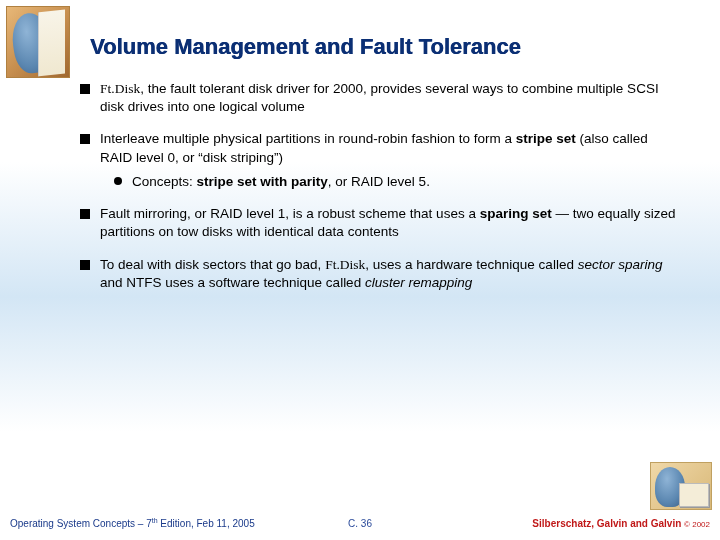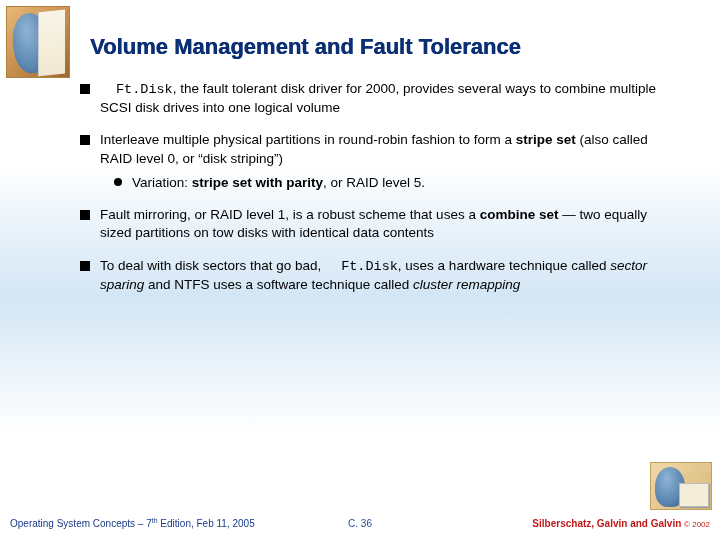--- a/index.html
+++ b/index.html
@@ -57,21 +57,21 @@
   ul.lvl1 > li::before {
     content: ""; position: absolute; left: 0; top: 4px;
     width: 10px; height: 10px; background: #000;
   }
   ul.lvl2 { list-style: none; margin-top: 6px; }
   ul.lvl2 > li { position: relative; padding-left: 32px; }
   ul.lvl2 > li::before {
     content: ""; position: absolute; left: 14px; top: 4px;
     width: 8px; height: 8px; background: #000; border-radius: 50%;
   }
-  .mono { font-family: Liberation Mono, monospace; margin-left: 16px; }
+  .mono { font-family: Liberation Serif, serif; }
   .b { font-weight: bold; }
   .i { font-style: italic; }
   .footer {
     position: absolute; bottom: 8px; left: 0; right: 0; height: 18px;
     display: flex; justify-content: space-between; align-items: center;
     padding: 0 10px; font-size: 10px;
   }
   .footer-left { color: #1a3a8a; }
   .footer-left sup { font-size: 7px; }
   .footer-center { color: #2a4a9a; position: absolute; left: 50%; transform: translateX(-50%); }
@@ -88,26 +88,26 @@
 
 <div class="content">
   <ul class="lvl1">
     <li>
       <span class="mono">Ft.Disk</span><span>, the fault tolerant disk driver for 2000, provides several ways to combine multiple SCSI disk drives into one logical volume</span>
     </li>
     <li>
       <span>Interleave multiple physical partitions in round-robin fashion to form a </span><span class="b">stripe set</span><span> (also called RAID level 0, or “disk striping”)</span>
       <ul class="lvl2">
         <li>
-          <span>Variation: </span><span class="b">stripe set with parity</span><span>, or RAID level 5.</span>
+          <span>Concepts: </span><span class="b">stripe set with parity</span><span>, or RAID level 5.</span>
         </li>
       </ul>
     </li>
     <li>
-      <span>Fault mirroring, or RAID level 1, is a robust scheme that uses a </span><span class="b">combine set</span><span> — two equally sized partitions on tow disks with identical data contents</span>
+      <span>Fault mirroring, or RAID level 1, is a robust scheme that uses a </span><span class="b">sparing set</span><span> — two equally sized partitions on tow disks with identical data contents</span>
     </li>
     <li>
       <span>To deal with disk sectors that go bad, </span><span class="mono">Ft.Disk</span><span>, uses a hardware technique called </span><span class="i">sector sparing</span><span> and NTFS uses a software technique called </span><span class="i">cluster remapping</span>
     </li>
   </ul>
 </div>
 
 <div class="footer">
   <div class="footer-left">
     <span>Operating System Concepts – 7</span><sup>th</sup><span> Edition, Feb 11, 2005</span>

